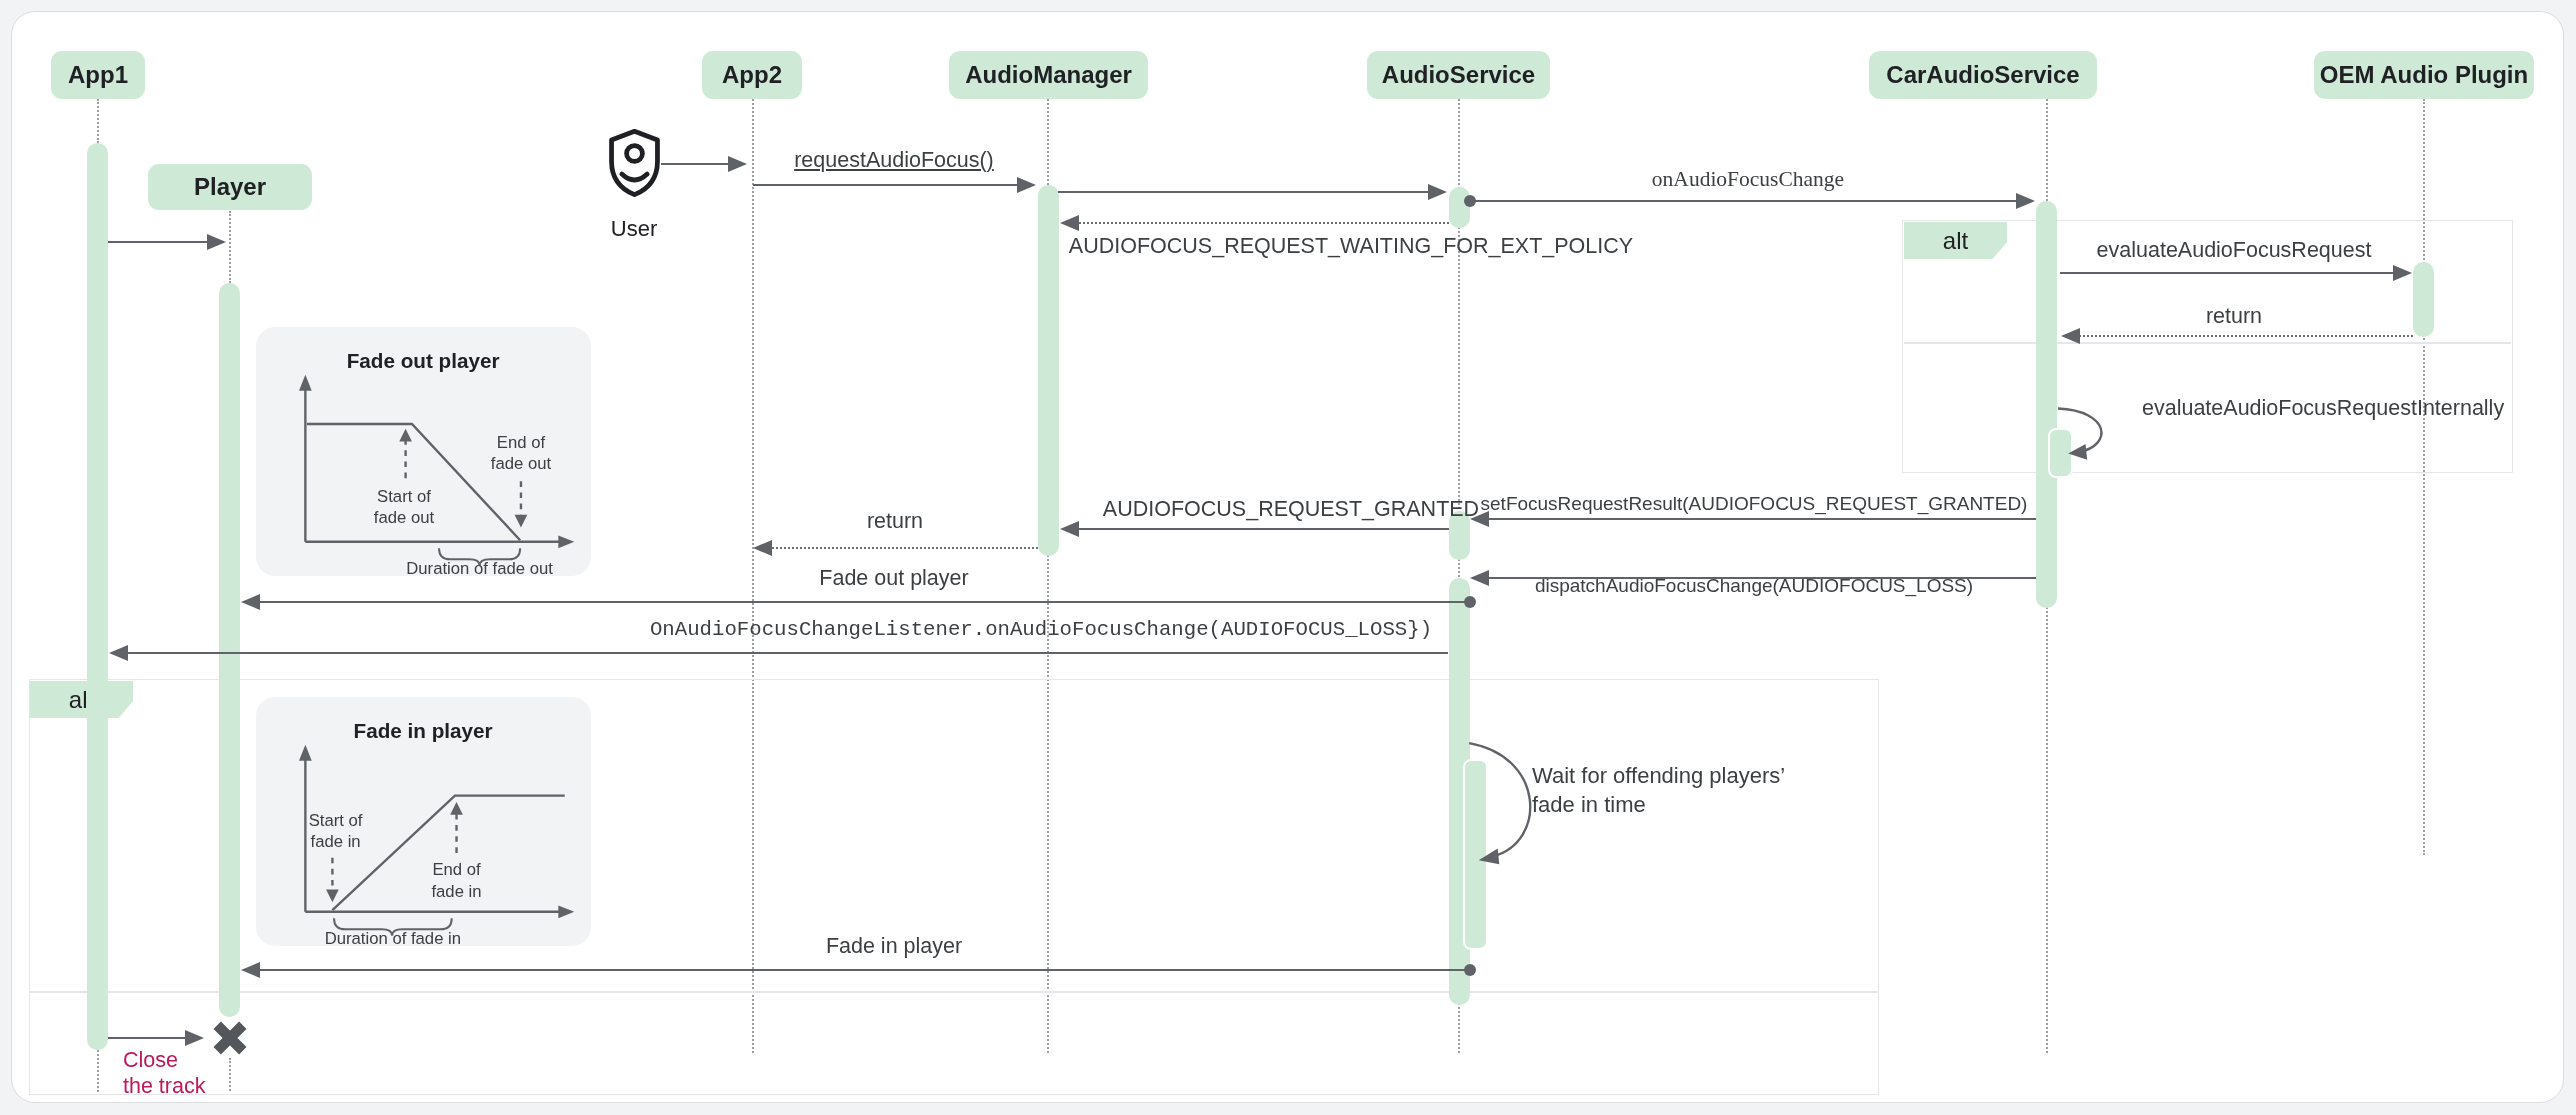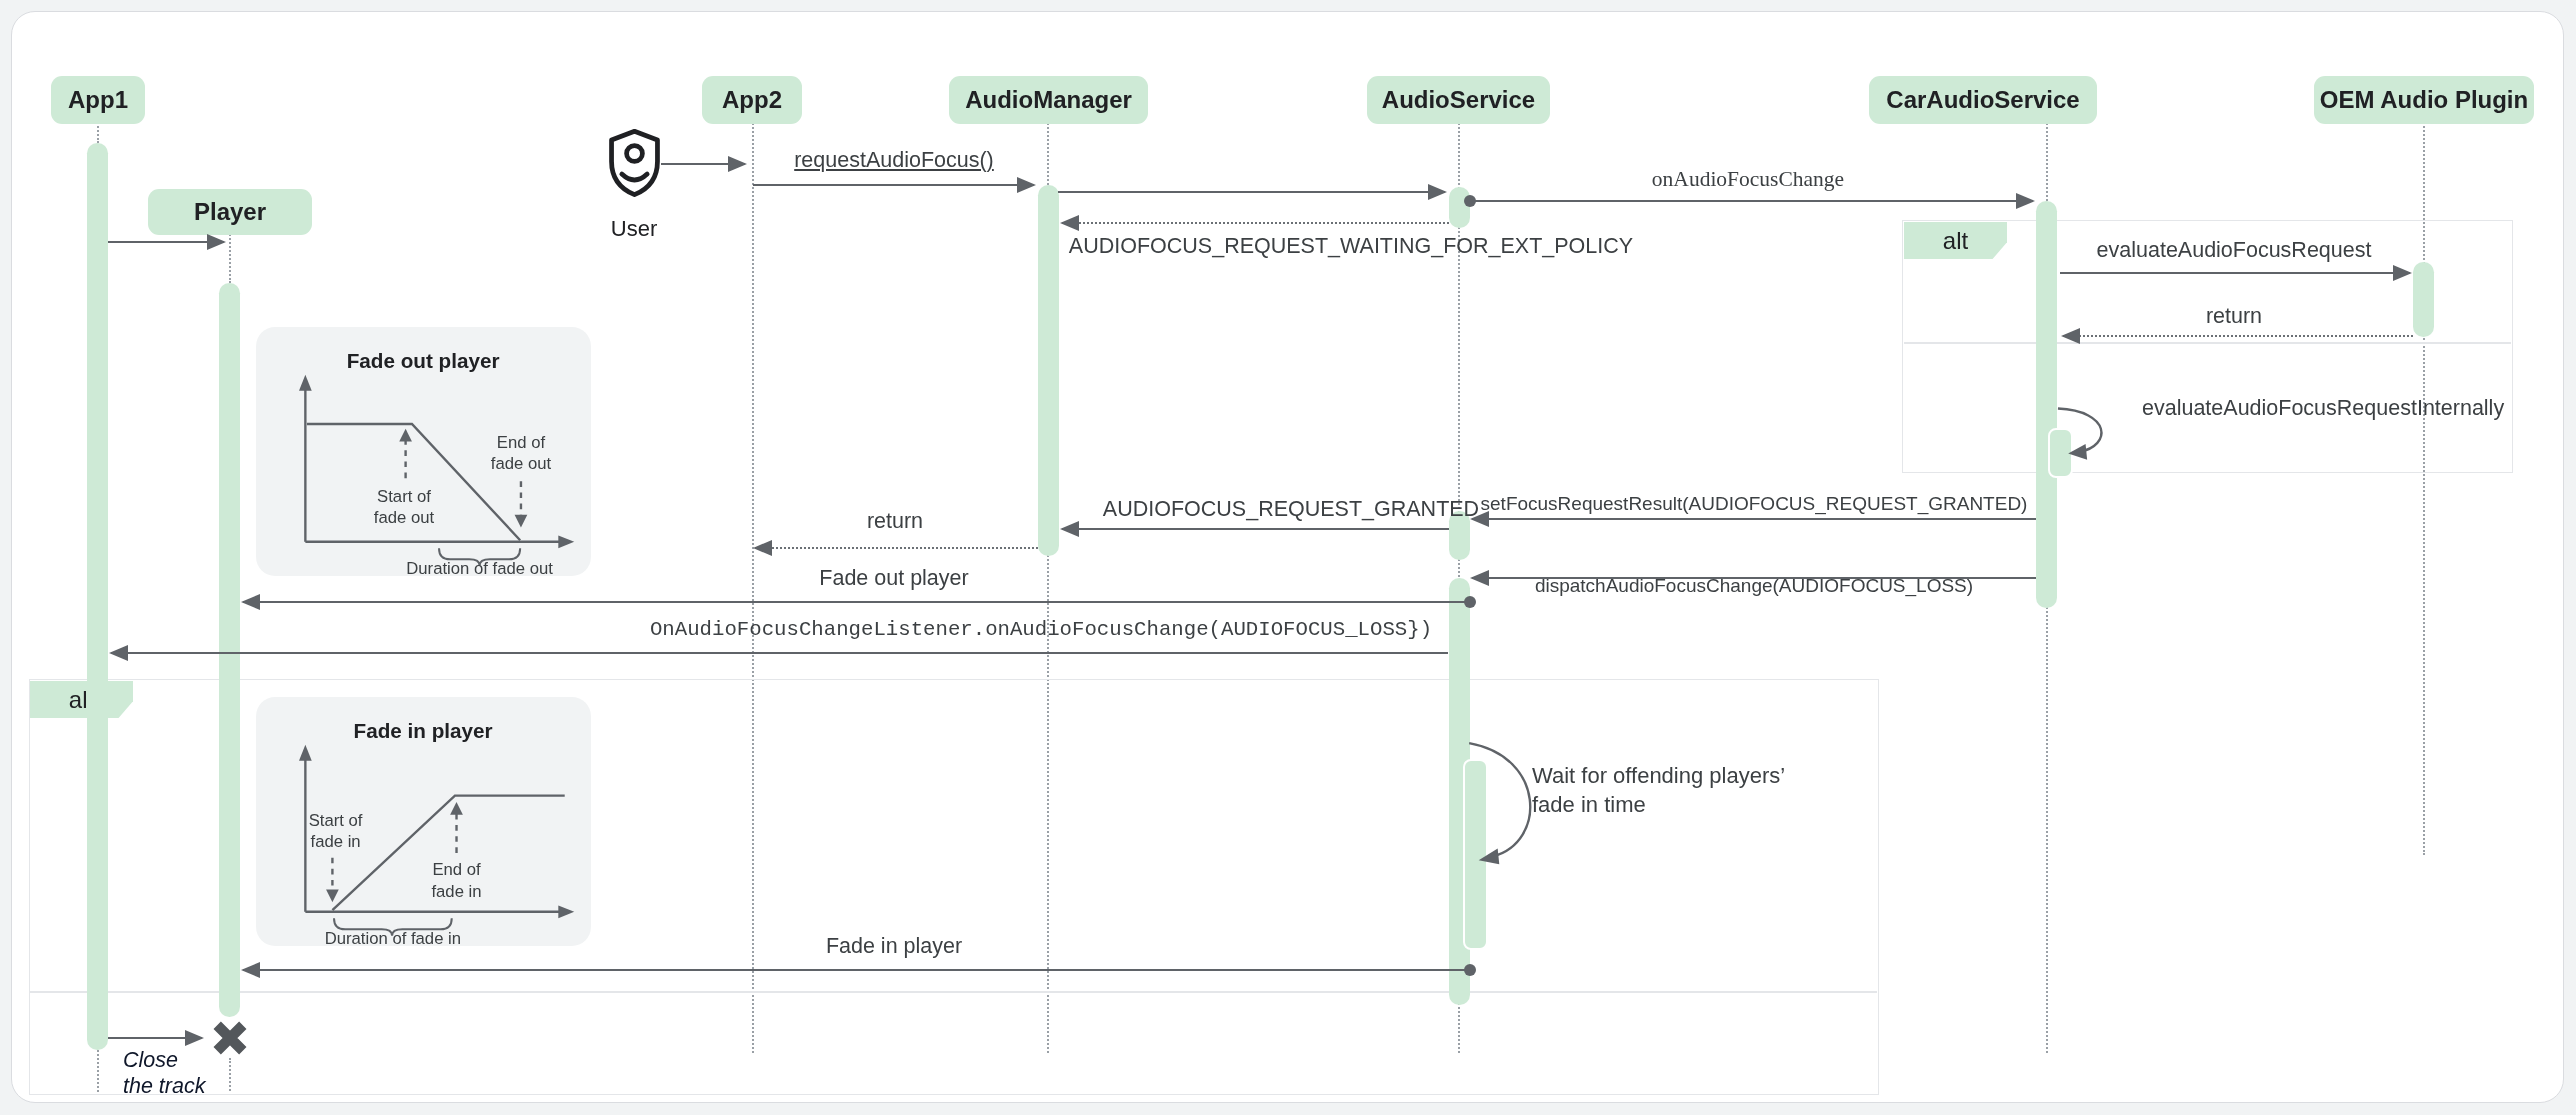--- a/index.html
+++ b/index.html
@@ -12,21 +12,21 @@
   #canvas{
     position:absolute;left:11px;top:11px;width:2551px;height:1090px;
     background:#ffffff;border:1.6px solid #dadce0;border-radius:24px;
   }
   .lifeline{
     position:absolute;width:0;border-left:2.4px dotted #9aa0a6;z-index:1;
   }
   .hdr{
     position:absolute;height:48px;background:#ceead6;border-radius:11px;
     display:flex;align-items:center;justify-content:center;
-    font-weight:bold;font-size:24px;color:#202124;z-index:4;white-space:nowrap;margin-top:25px;
+    font-weight:bold;font-size:24px;color:#202124;z-index:4;white-space:nowrap;
   }
   .bar{
     position:absolute;width:20.7px;background:#ceead6;border-radius:10.3px;z-index:3;
   }
   .bar.nested{
     width:20.7px;background:#ceead6;border:2.4px solid #ffffff;border-radius:8px;z-index:4;
   }
   .frame{
     position:absolute;border:1.6px solid #e4e6e9;background:transparent;z-index:2;
   }
@@ -49,21 +49,21 @@
     position:absolute;transform:translateX(-50%);white-space:nowrap;
     font-size:21.5px;color:#3c4043;z-index:6;
   }
   .lbl.small{font-size:19px;}
   .lbl.mid{font-size:20.7px;font-family:Liberation Mono, monospace;}
   .lbl.leftalign{transform:none;}
   .note{
     position:absolute;font-size:22px;color:#3c4043;line-height:29px;z-index:6;white-space:nowrap;
   }
   .closetext{
-    position:absolute;font-size:21.5px;color:#0f172a;line-height:26px;z-index:6;white-space:nowrap;font-style:italic;
+    position:absolute;font-size:21.5px;color:#be185d;line-height:26px;z-index:6;white-space:nowrap;
   }
   .chart{position:absolute;z-index:3;}
   svg{overflow:visible;}
   svg text{font-family:"Liberation Sans", sans-serif;}
   .arcsvg{position:absolute;z-index:5;}
 </style>
 </head>
 <body>
 
 <div id="canvas"></div>

